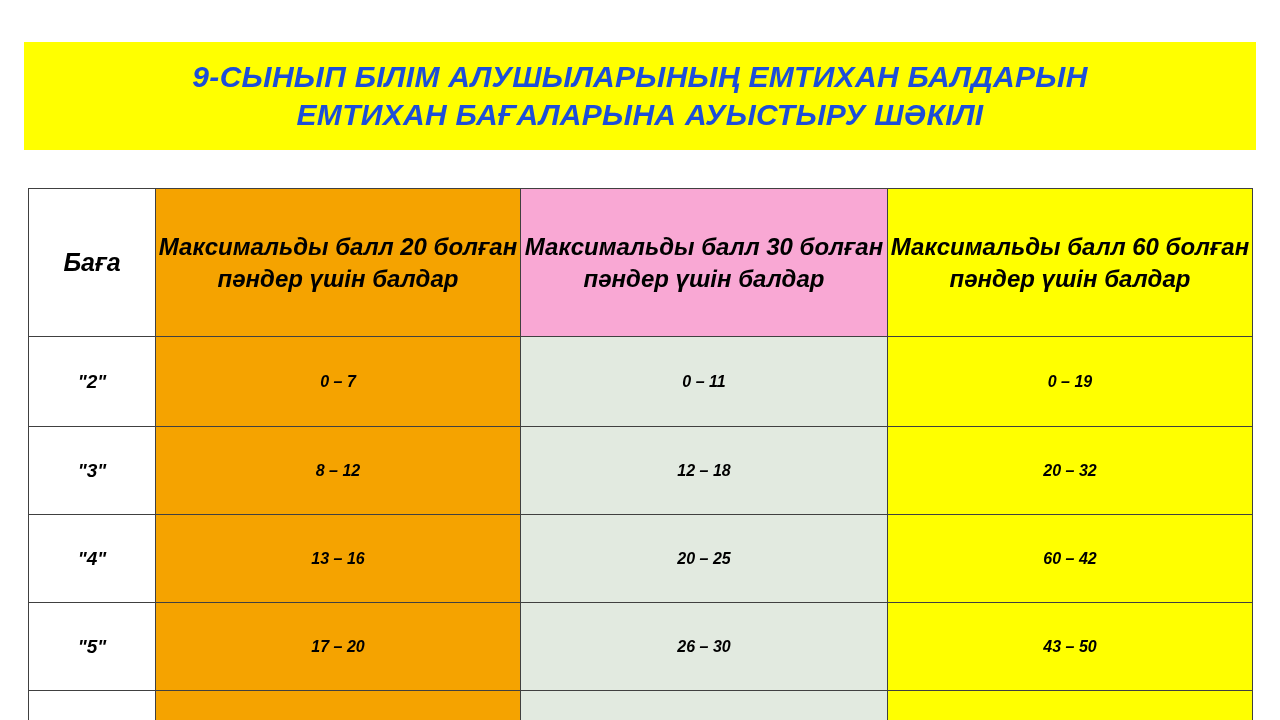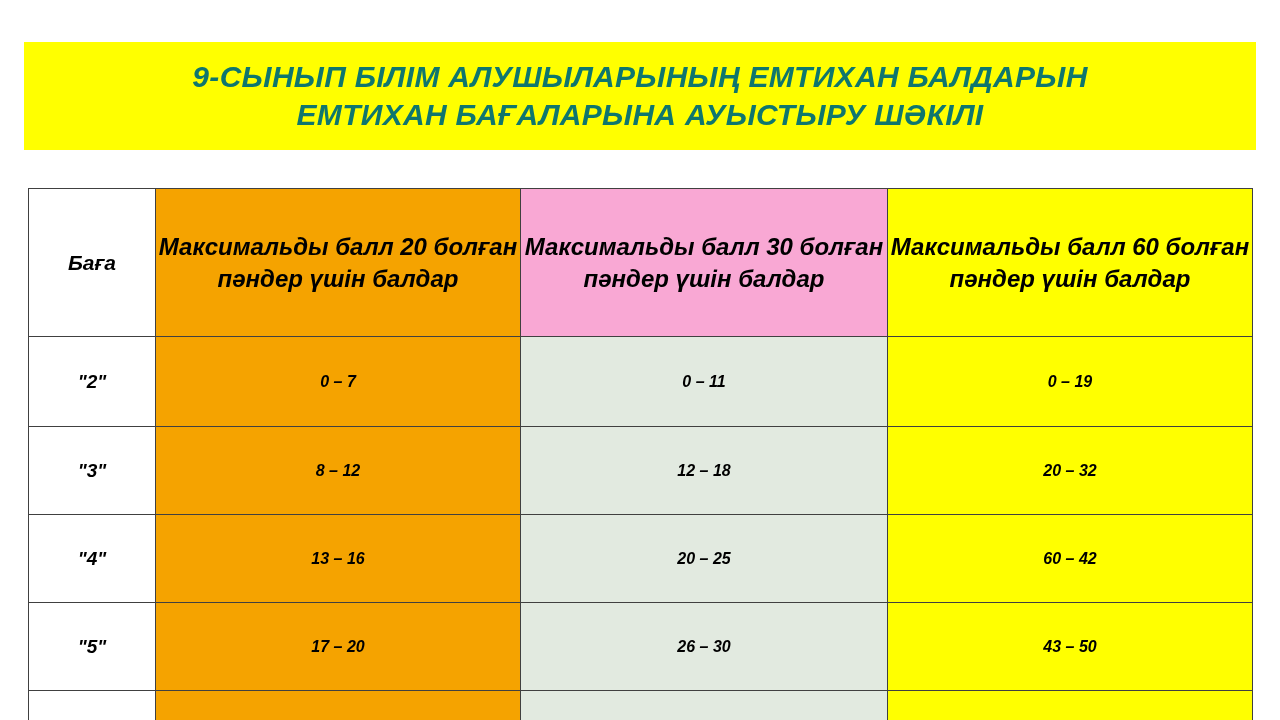--- a/index.html
+++ b/index.html
@@ -33,21 +33,21 @@
     box-sizing: border-box;
     padding: 0 28px;
   }
   .title-text {
     font-size: 30px;
     font-weight: bold;
     font-style: italic;
     line-height: 1.28;
     text-align: center;
     letter-spacing: 0.3px;
-    color: #0f766e;
+    color: #1d4ed8;
   }
   table.scale-table {
     position: absolute;
     left: 28px;
     top: 188px;
     width: 1224px;
     border-collapse: collapse;
     table-layout: fixed;
   }
   table.scale-table td,
@@ -67,21 +67,21 @@
     height: 148px;
     font-size: 24px;
     font-weight: bold;
     font-style: italic;
     line-height: 1.32;
     padding: 4px 14px;
     box-sizing: border-box;
   }
   th.h-grade {
     background: #ffffff;
-    font-size: 21px;
+    font-size: 25px;
   }
   th.h-20 { background: #f5a300; }
   th.h-30 { background: #f9a8d4; }
   th.h-50 { background: #ffff00; }
 
   tbody tr { height: 88px; }
   tbody td {
     font-size: 16px;
     font-weight: bold;
     font-style: italic;

